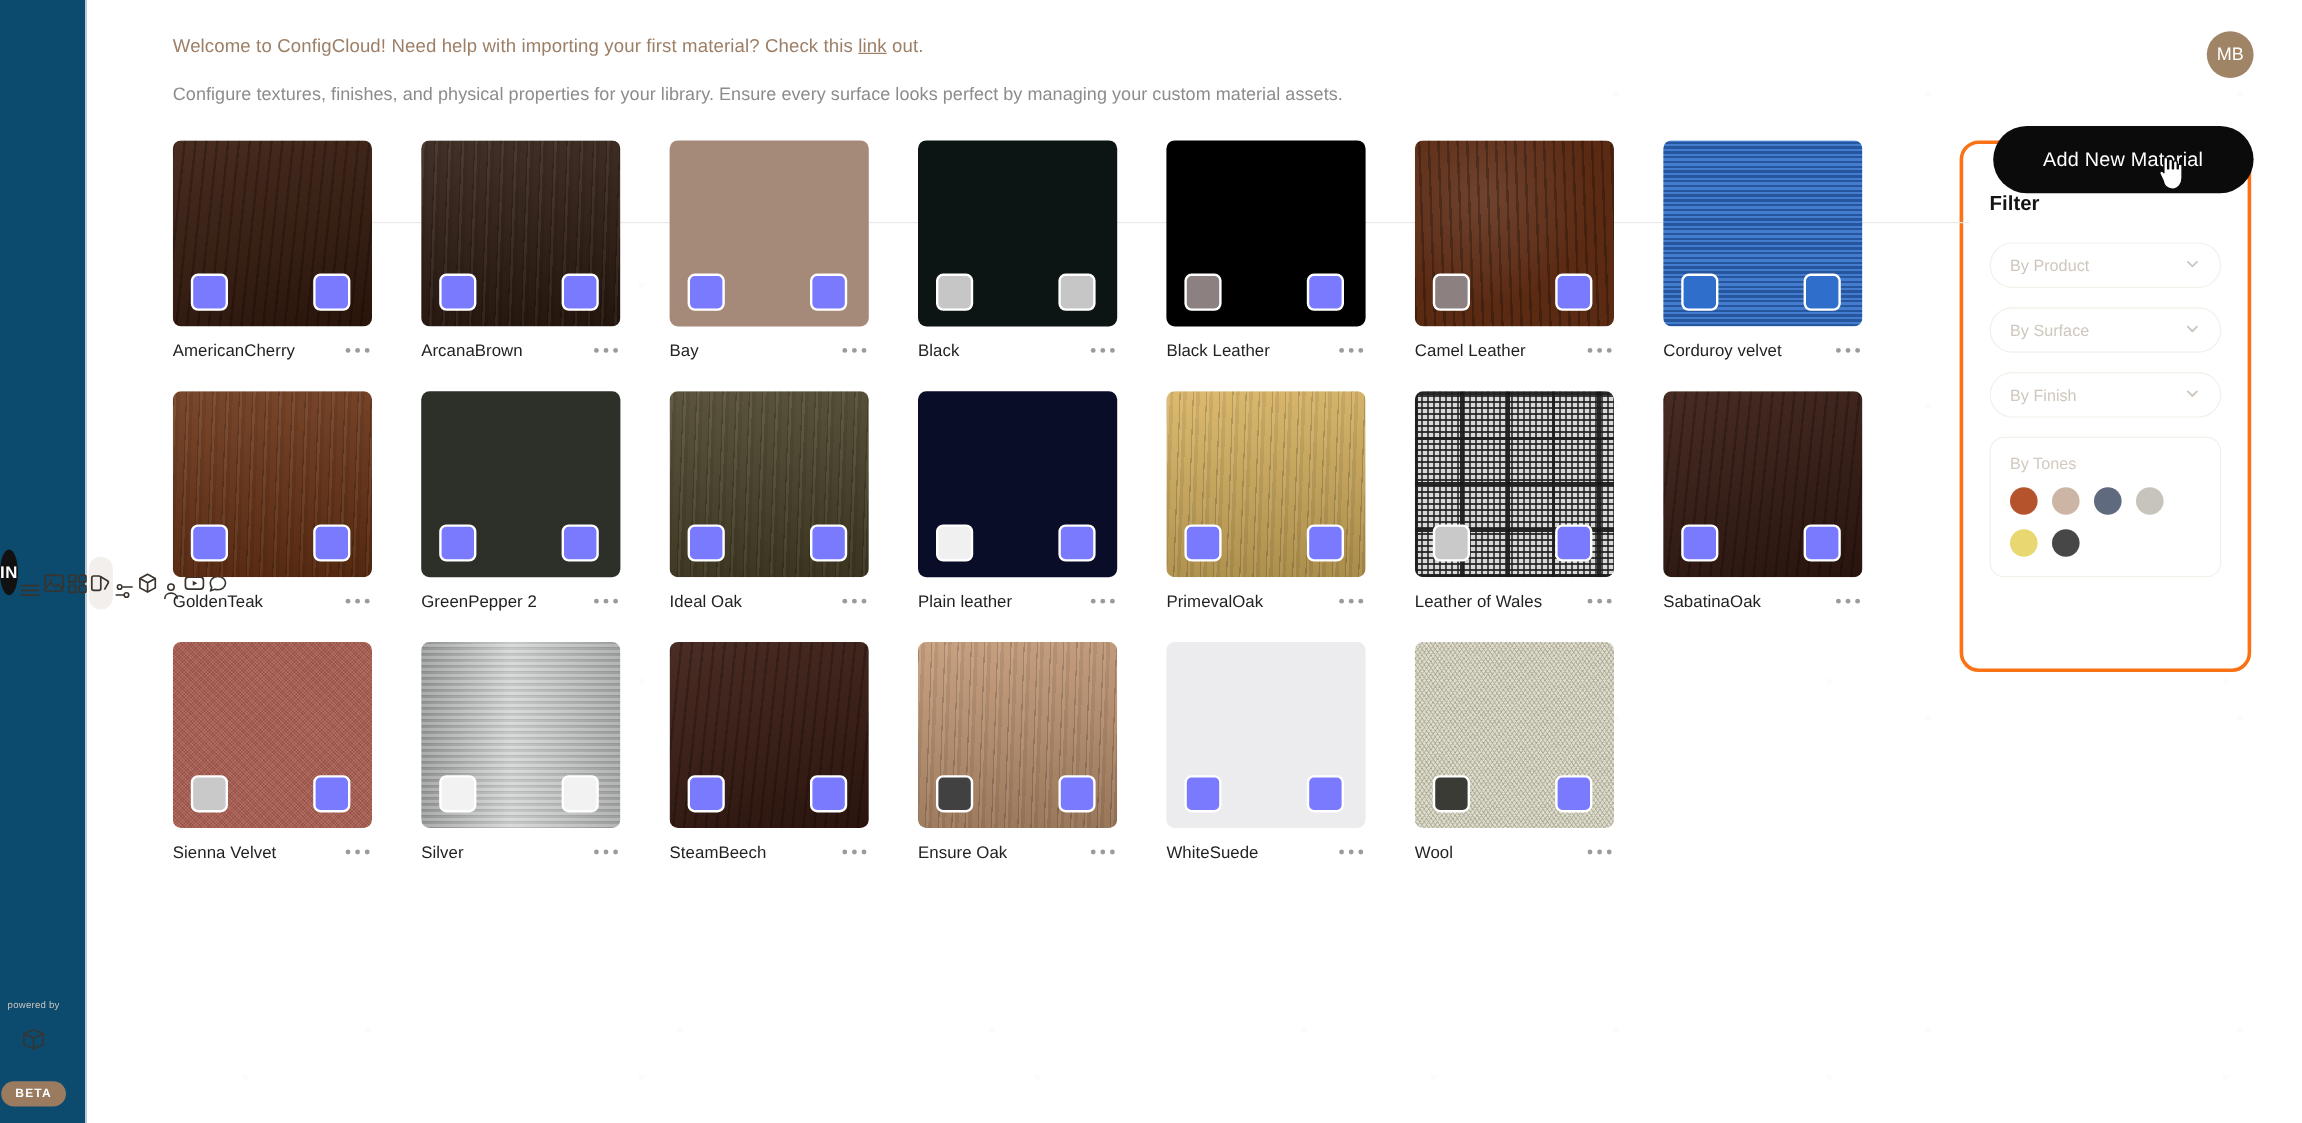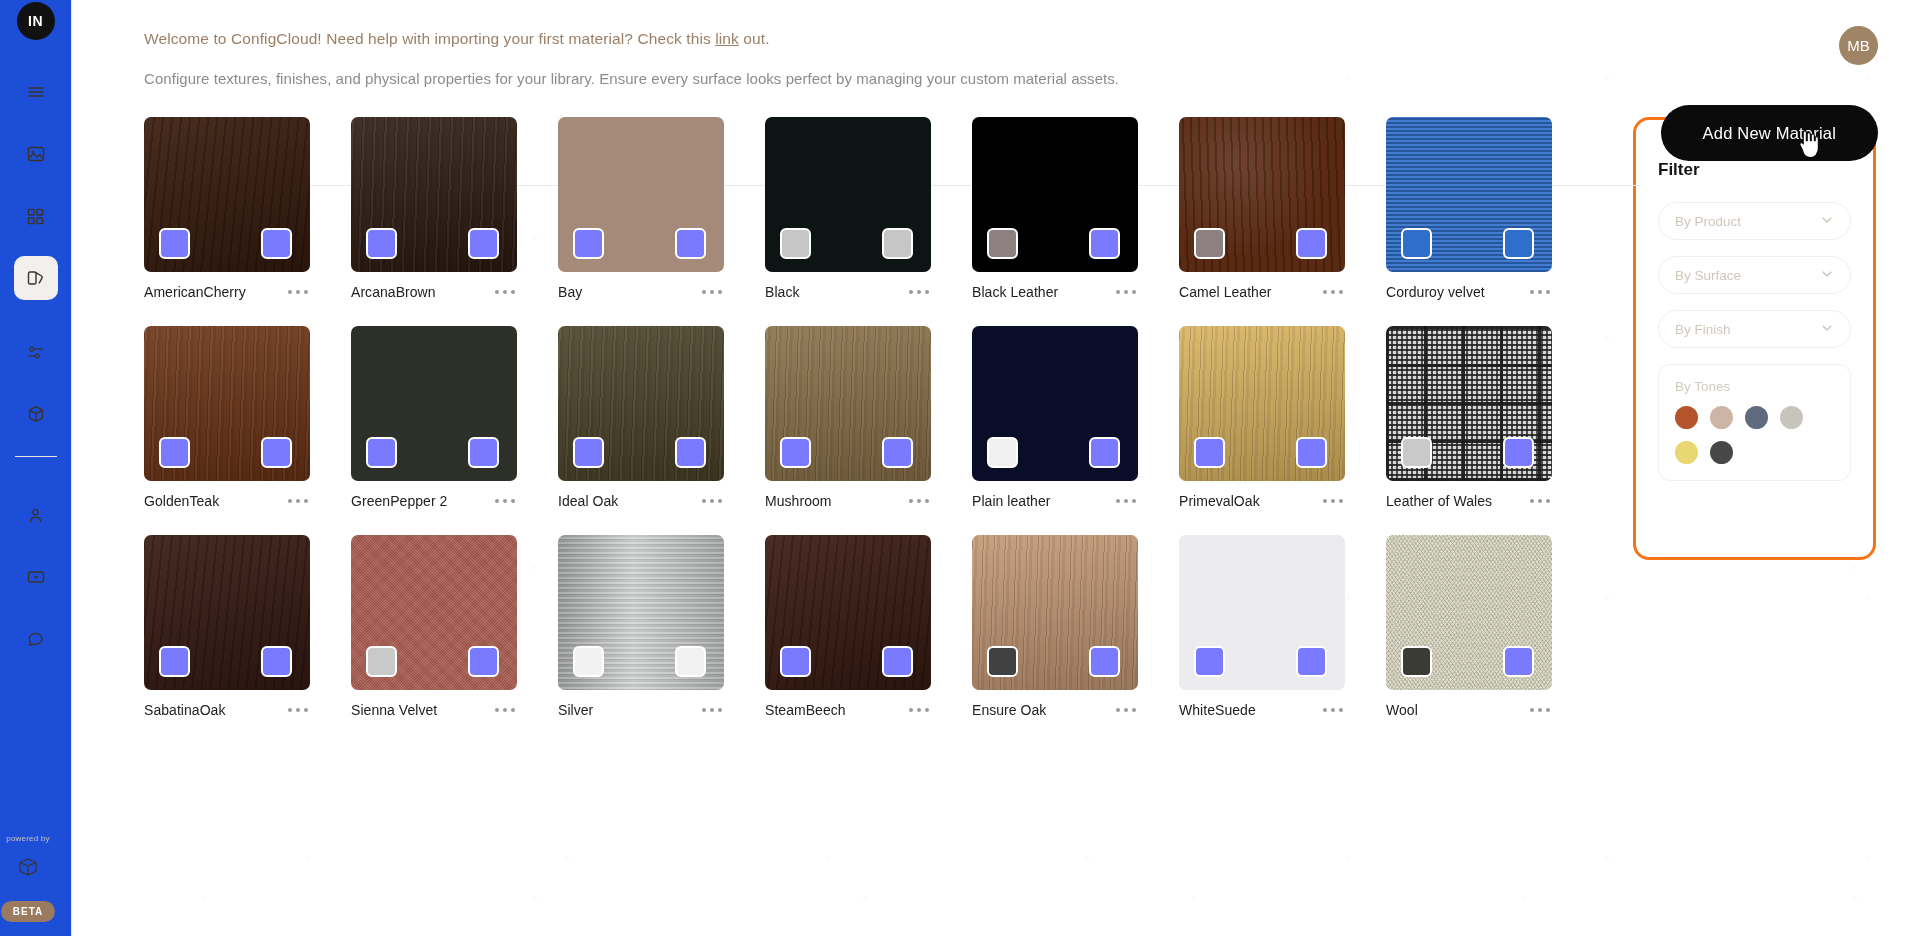--- a/index.html
+++ b/index.html
@@ -11,23 +11,23 @@
     overflow: hidden;
   }
 
   
   .app { display: flex; width: 1918px; height: 936px; position: relative; }
 
   
   .sidebar {
     width: 72px; height: 936px;
     border-right: 1px solid #ececec;
-    background: #1d4ed8;
-    display: flex; flex-direction: column; align-items: center;
-    padding-top: 2px;
+    background: #0c4a6e;
+    display: flex; flex-direction: row; align-items: center;
+    padding-top: 18px;
     flex: 0 0 72px;
     position: relative;
   }
   .logo {
     width: 38px; height: 38px; border-radius: 50%;
     background: #111112;
     display: flex; align-items: center; justify-content: center;
     color: #fff; font-size: 14px; font-weight: bold; letter-spacing: .5px;
     cursor: pointer;
   }
@@ -414,34 +414,20 @@
                 </span>
               </div>
             </div>
             <div class="card">
               <div class="swatch" style="background: repeating-linear-gradient(92deg, rgba(0, 0, 0, 0.16) 0px, rgba(0, 0, 0, 0.16) 1px, rgba(255, 255, 255, 0.05) 1px, rgba(255, 255, 255, 0.05) 3px, rgba(0, 0, 0, 0.07) 3px, rgba(0, 0, 0, 0.07) 6px, transparent 6px, transparent 11px), linear-gradient(170deg, rgba(255, 255, 255, 0.1), rgba(0, 0, 0, 0.22)), rgb(74, 66, 40);">
                 <div class="badge l" style="background: rgb(122, 122, 255);"></div>
                 <div class="badge r" style="background: rgb(122, 122, 255);"></div>
               </div>
               <div class="card-foot">
                 <span class="card-name">Ideal Oak</span>
-                <span class="dots">
-                  <i></i>
-                  <i></i>
-                  <i></i>
-                </span>
-              </div>
-            </div>
-            <div class="card">
-              <div class="swatch" style="background: repeating-linear-gradient(92deg, rgba(0, 0, 0, 0.16) 0px, rgba(0, 0, 0, 0.16) 1px, rgba(255, 255, 255, 0.05) 1px, rgba(255, 255, 255, 0.05) 3px, rgba(0, 0, 0, 0.07) 3px, rgba(0, 0, 0, 0.07) 6px, transparent 6px, transparent 11px), linear-gradient(170deg, rgba(255, 255, 255, 0.1), rgba(0, 0, 0, 0.22)), rgb(138, 112, 72);">
-                <div class="badge l" style="background: rgb(122, 122, 255);"></div>
-                <div class="badge r" style="background: rgb(122, 122, 255);"></div>
-              </div>
-              <div class="card-foot">
-                <span class="card-name">Mushroom</span>
                 <span class="dots">
                   <i></i>
                   <i></i>
                   <i></i>
                 </span>
               </div>
             </div>
             <div class="card">
               <div class="swatch" style="background: rgb(10, 13, 40);">
                 <div class="badge l" style="background: rgb(240, 240, 240);"></div>

